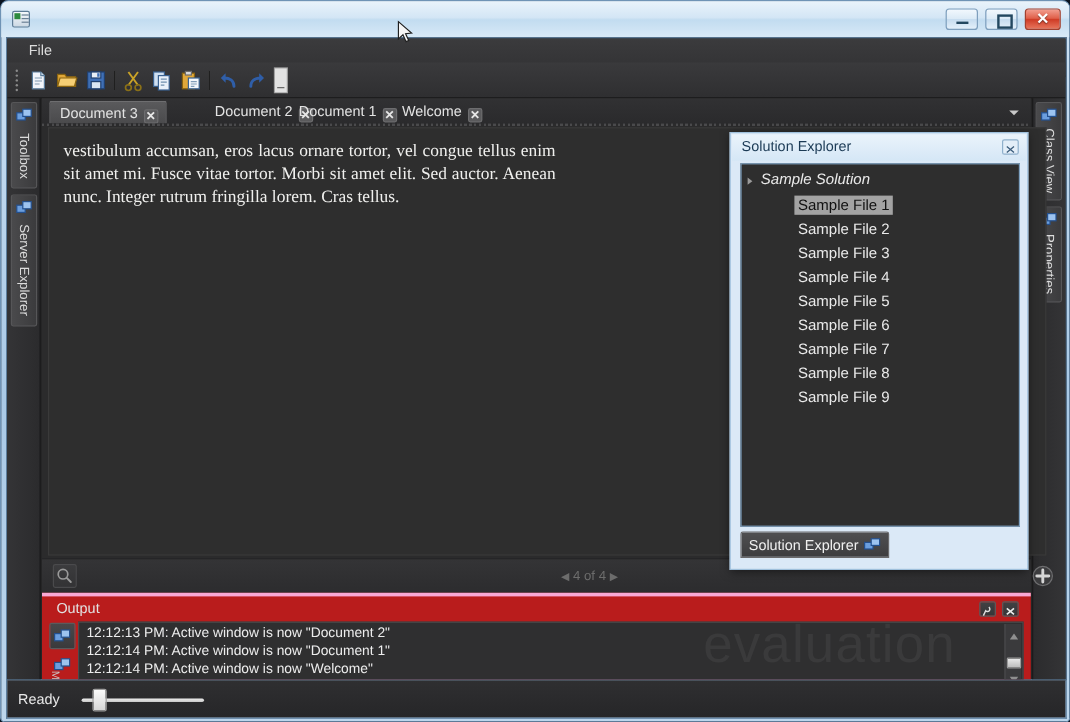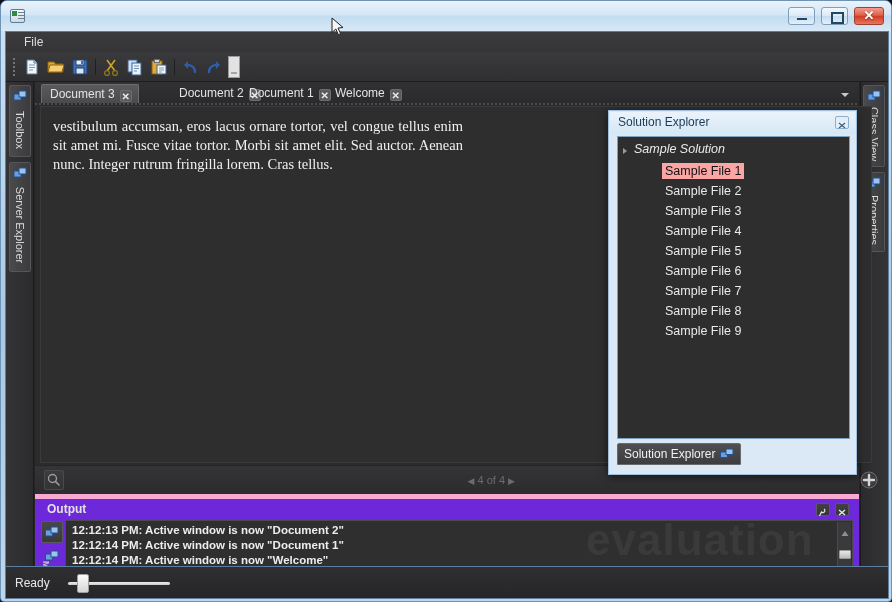--- a/index.html
+++ b/index.html
@@ -234,39 +234,38 @@
   }
   .tree-exp {
     position:absolute; left:5px; top:11px; width:0; height:0;
     border-left:4px solid #9a9a9a; border-top:3px solid transparent;
     border-bottom:3px solid transparent; cursor:pointer;
   }
   .tree-item {
     position:absolute; left:44px; font-size:12.5px; color:#eaeaea;
     padding:1px 3px; white-space:nowrap; cursor:pointer;
   }
-  .tree-item.sel { background:#fca5a5; color:#111; }
+  .tree-item.sel { background:#a3a3a3; color:#111; }
   #solex-foot {
     position:absolute; left:8px; top:332px; width:233px; height:24px;
   }
   #solex-foot-tab {
     position:absolute; left:0; top:0; height:22px; padding:0 6px;
     background: linear-gradient(180deg,#4f4f51,#3d3d3f);
     border:1px solid #6a6a6c; border-radius:2px 2px 0 0;
     font-size:12px; color:#f0f0f0; line-height:21px; white-space:nowrap;
     cursor:pointer;
   }
   #solex-foot-tab .ficon { display:inline-block; width:14px; height:12px; vertical-align:-2px; margin-left:5px; }
 
   
   #output {
     position:absolute; left:29px; top:462px; width:824px; height:73px;
-    background:#6d28d9;
-    border-top:5px solid #f9a8d4;
-    font-weight:bold;
+    background:#b91c1c;
+    border-top:3px solid #f9a8d4;
   }
   #output-title {
     position:absolute; left:12px; top:3px; font-size:12px; color:#e2e2e2;
   }
   #out-pin, #out-close {
     position:absolute; top:4px; width:14px; height:13px;
     border:1px solid #5a5a5c; border-radius:2px;
     background: linear-gradient(180deg,#414143,#353537);
     cursor:pointer;
   }

